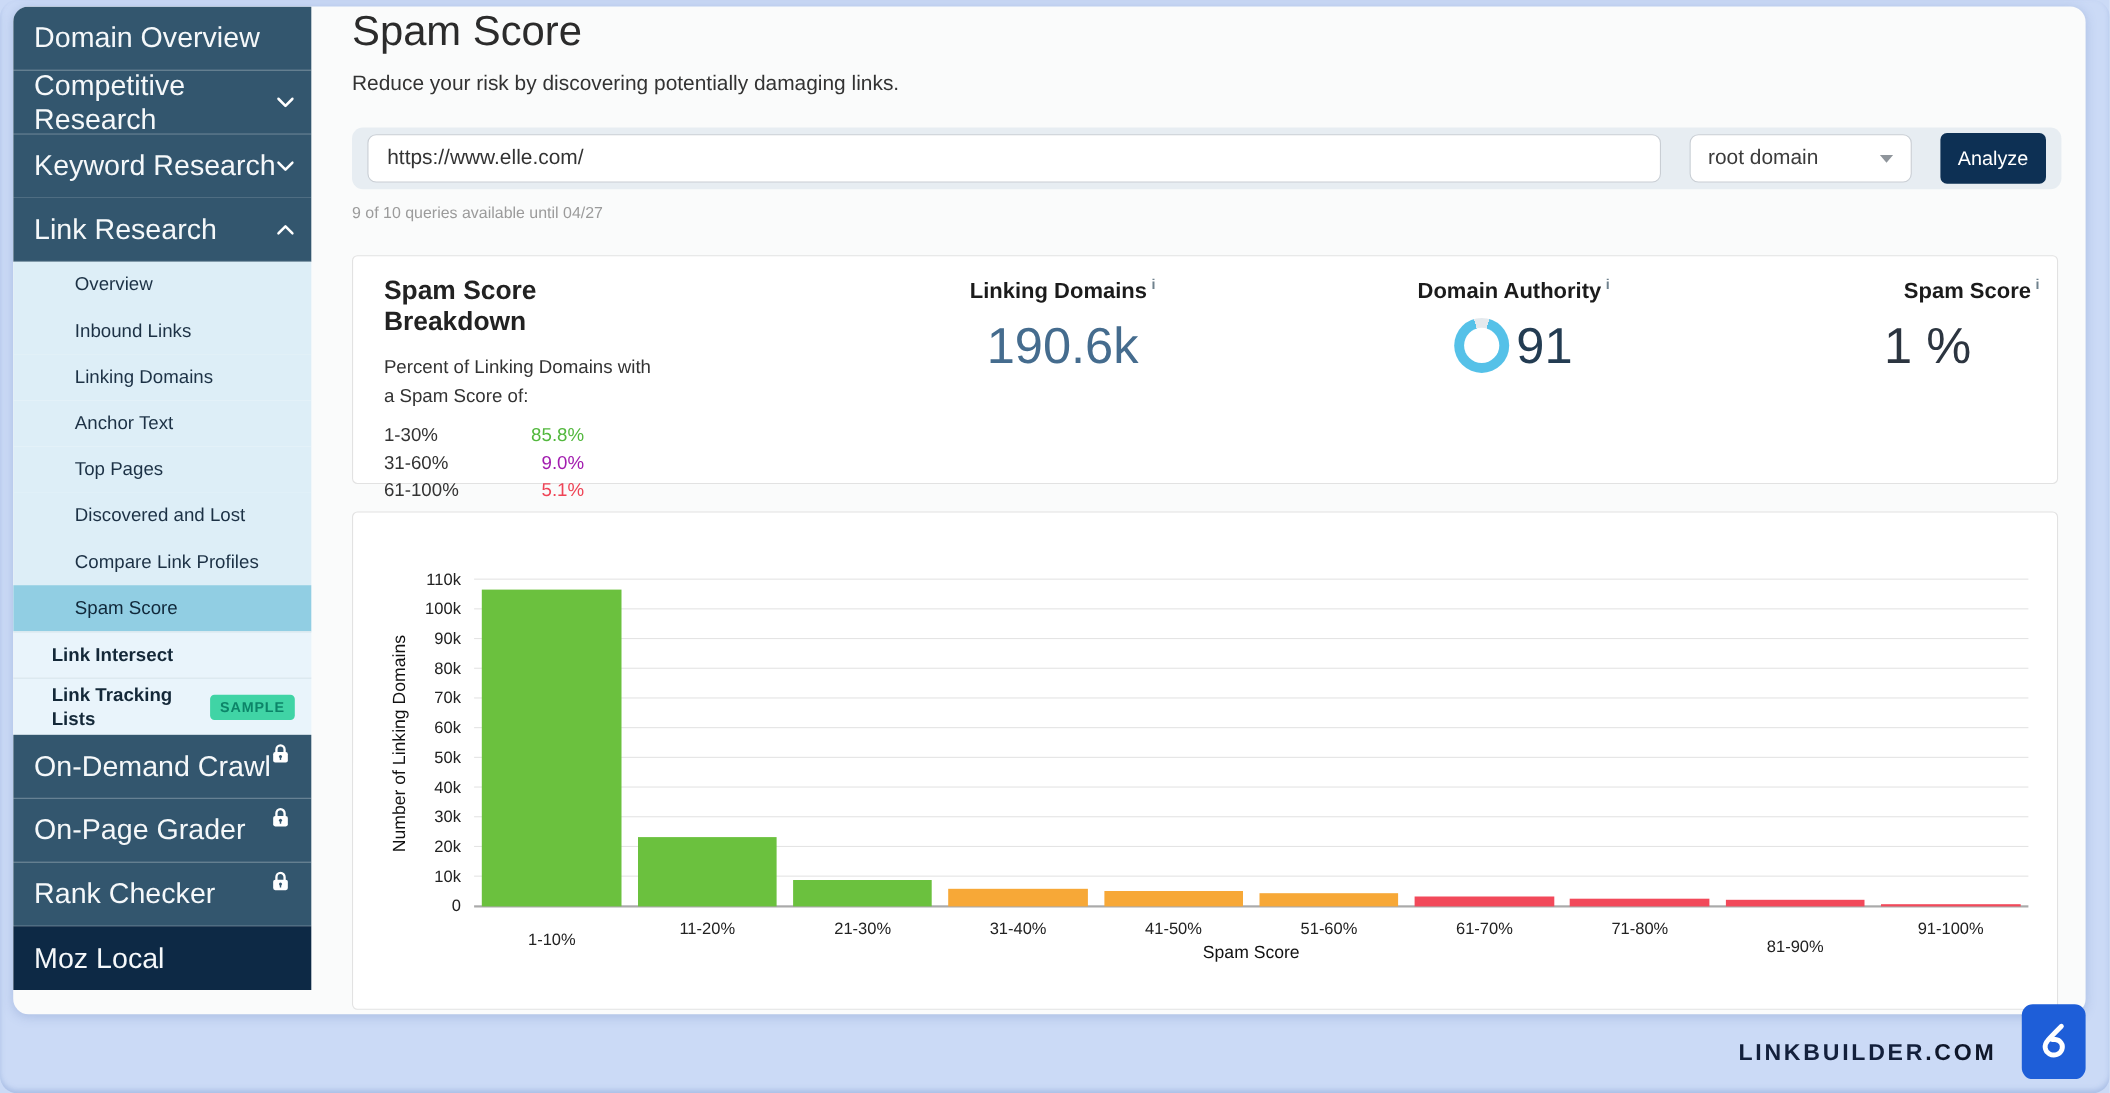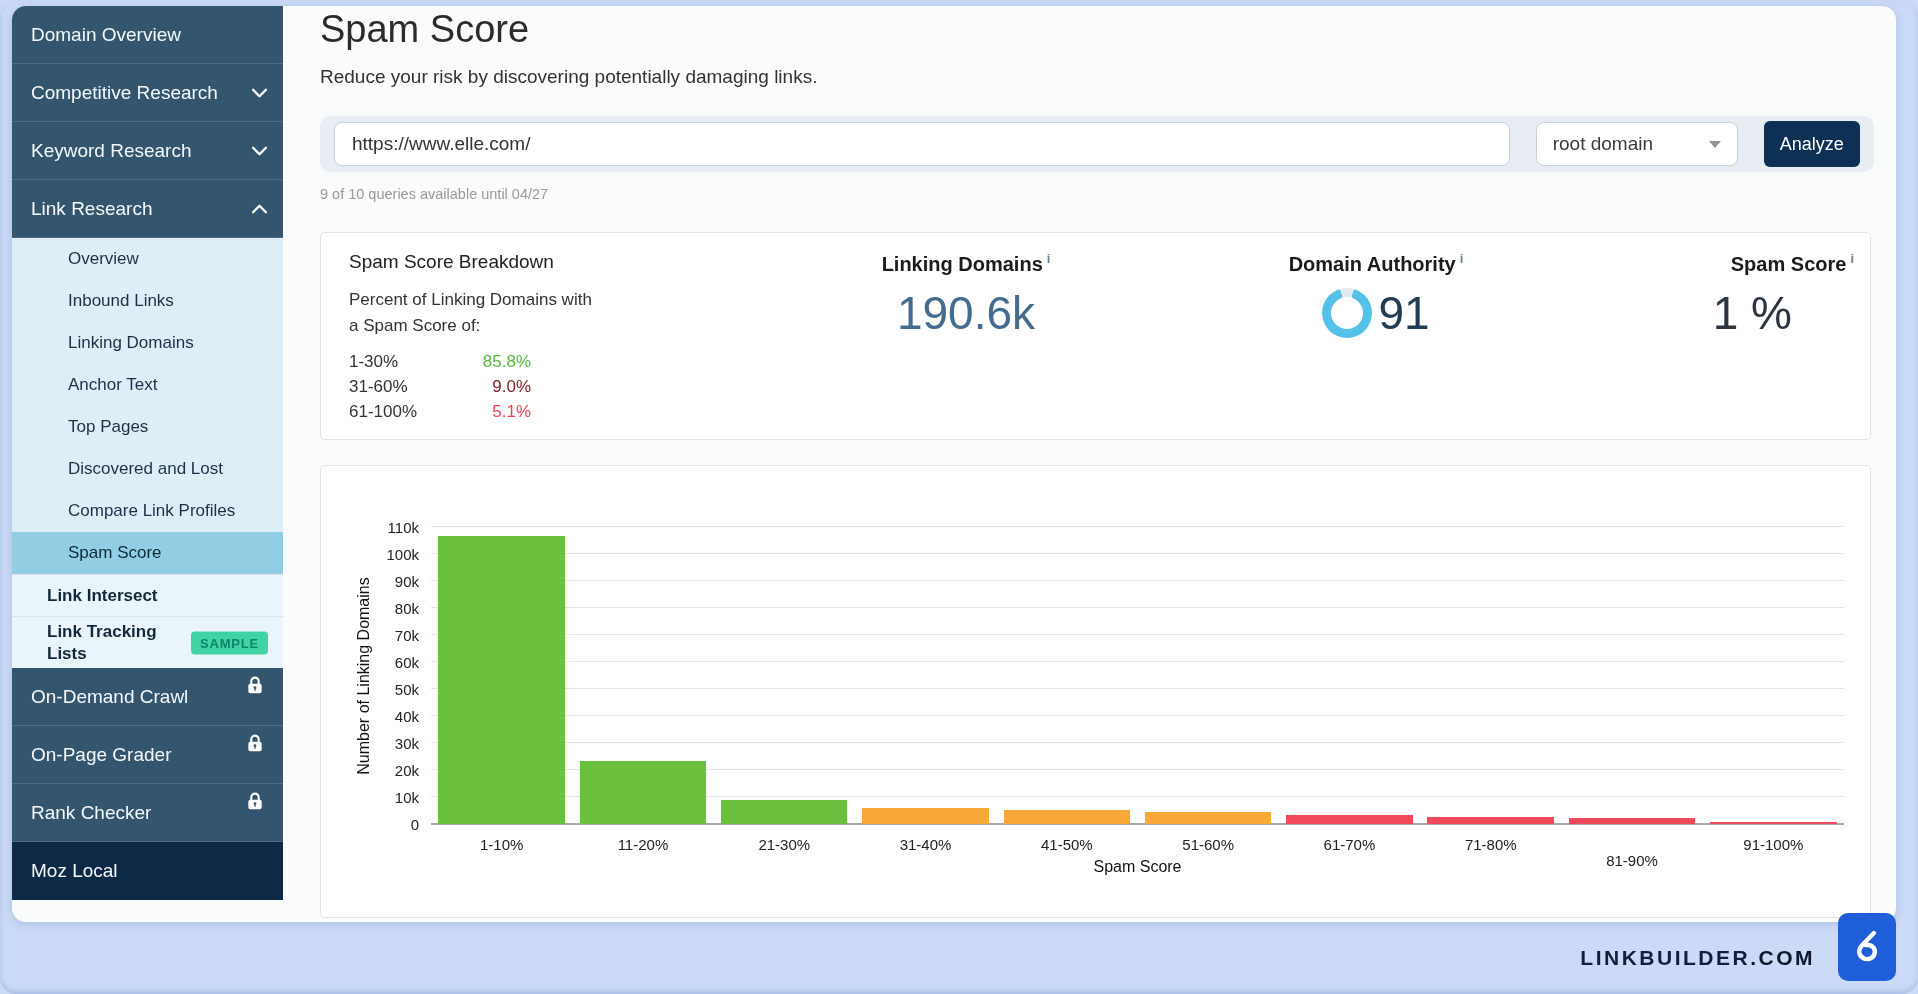--- a/index.html
+++ b/index.html
@@ -12,21 +12,21 @@
   }
   .window {
     position:absolute; left:12px; top:6px; width:1884px; height:916px;
     background:#fafbfb; border-radius:14px; overflow:hidden;
     box-shadow:0 2px 10px rgba(90,120,180,.28);
   }
   
   .sidebar { position:absolute; left:0; top:0; bottom:0; width:271px; }
   .sb-top {
     height:58px; background:#33566e; color:#f5f8fa; display:flex; align-items:center;
-    padding-left:19px; font-size:19px; position:relative; cursor:pointer;
+    padding-left:19px; font-size:26px; position:relative; cursor:pointer;
     border-bottom:1px solid rgba(255,255,255,.14);
   }
   .sb-top.dark { background:#0d2945; border-bottom:none; }
   .sb-sub {
     height:42px; background:#ddeef7; color:#1c3145; display:flex; align-items:center;
     padding-left:56px; font-size:17px; position:relative; cursor:pointer;
   }
   .sb-sub.active { background:#91cee3; color:#10283a; }
   .sb-subbold {
     height:42px; background:#e9f4fb; color:#142838; font-weight:700; display:flex; align-items:center;
@@ -74,21 +74,21 @@
     width:98px; height:46px; background:#0d3054; color:#fff; border:none; border-radius:6px;
     font-family:"Liberation Sans", sans-serif; font-size:18px; cursor:pointer;
   }
   .queries-note { position:absolute; left:37px; top:180px; font-size:14.5px; color:#9b9b9b; }
   
   .card { position:absolute; left:37px; width:1551px; background:#fff; border:1px solid #e2e2e2; border-radius:5px; }
   .card.metrics { top:226px; height:208px; }
   .card.chartcard { top:459px; height:453px; }
   
   .bd-col { position:absolute; left:28px; top:18px; width:260px; }
-  .bd-title { font-size:19px; font-weight:400; color:#222; }
+  .bd-title { font-size:24px; font-weight:700; color:#222; }
   .bd-desc { margin-top:14px; font-size:17px; color:#333; line-height:1.5; width:250px; }
   .bd-rows { margin-top:12px; width:182px; }
   .bd-row { display:flex; justify-content:space-between; font-size:17px; line-height:1.47; }
   .bd-row .lab { color:#333; }
   .bd-row .val { font-weight:400; }
   .m-block { position:absolute; top:18px; text-align:center; }
   .m-label { font-size:20px; font-weight:600; color:#1b1b1b; }
   .m-label sup { font-size:13px; color:#70828e; margin-left:4px; }
   .m-value { margin-top:10px; font-size:46px; }
   .m-linking { left:480px; width:330px; }
@@ -229,21 +229,21 @@
       <div class="bd-col">
         <div class="bd-title">Spam Score Breakdown</div>
         <div class="bd-desc">Percent of Linking Domains with a Spam Score of:</div>
         <div class="bd-rows">
             <div class="bd-row">
               <span class="lab">1-30%</span>
               <span class="val" style="color:#53b83e">85.8%</span>
             </div>
             <div class="bd-row">
               <span class="lab">31-60%</span>
-              <span class="val" style="color:#7f1d1d">9.0%</span>
+              <span class="val" style="color:#a21caf">9.0%</span>
             </div>
             <div class="bd-row">
               <span class="lab">61-100%</span>
               <span class="val" style="color:#ef4456">5.1%</span>
             </div>
           </div>
       </div>
 
       <div class="m-block m-linking">
         <div class="m-label"><span>Linking Domains</span><sup>i</sup></div>
@@ -286,21 +286,21 @@
           <div class="ytick" style="bottom: 27.2727%;">30k</div>
           <div class="ytick" style="bottom: 36.3636%;">40k</div>
           <div class="ytick" style="bottom: 45.4545%;">50k</div>
           <div class="ytick" style="bottom: 54.5455%;">60k</div>
           <div class="ytick" style="bottom: 63.6364%;">70k</div>
           <div class="ytick" style="bottom: 72.7273%;">80k</div>
           <div class="ytick" style="bottom: 81.8182%;">90k</div>
           <div class="ytick" style="bottom: 90.9091%;">100k</div>
           <div class="ytick" style="bottom: 100%;">110k</div>
           <div class="bar" style="left: 0.52%; height: 96.8182%; background: rgb(107, 193, 62);"></div>
-          <div class="xlabel" style="left: 0%;">1-10%</div>
+          <div class="xlabel" style="left: 0%; margin-top: 10px;">1-10%</div>
           <div class="bar" style="left: 10.52%; height: 21.2727%; background: rgb(107, 193, 62);"></div>
           <div class="xlabel" style="left: 10%;">11-20%</div>
           <div class="bar" style="left: 20.52%; height: 8%; background: rgb(107, 193, 62);"></div>
           <div class="xlabel" style="left: 20%;">21-30%</div>
           <div class="bar" style="left: 30.52%; height: 5.36364%; background: rgb(247, 168, 55);"></div>
           <div class="xlabel" style="left: 30%;">31-40%</div>
           <div class="bar" style="left: 40.52%; height: 4.81818%; background: rgb(247, 168, 55);"></div>
           <div class="xlabel" style="left: 40%;">41-50%</div>
           <div class="bar" style="left: 50.52%; height: 3.90909%; background: rgb(247, 168, 55);"></div>
           <div class="xlabel" style="left: 50%;">51-60%</div>

